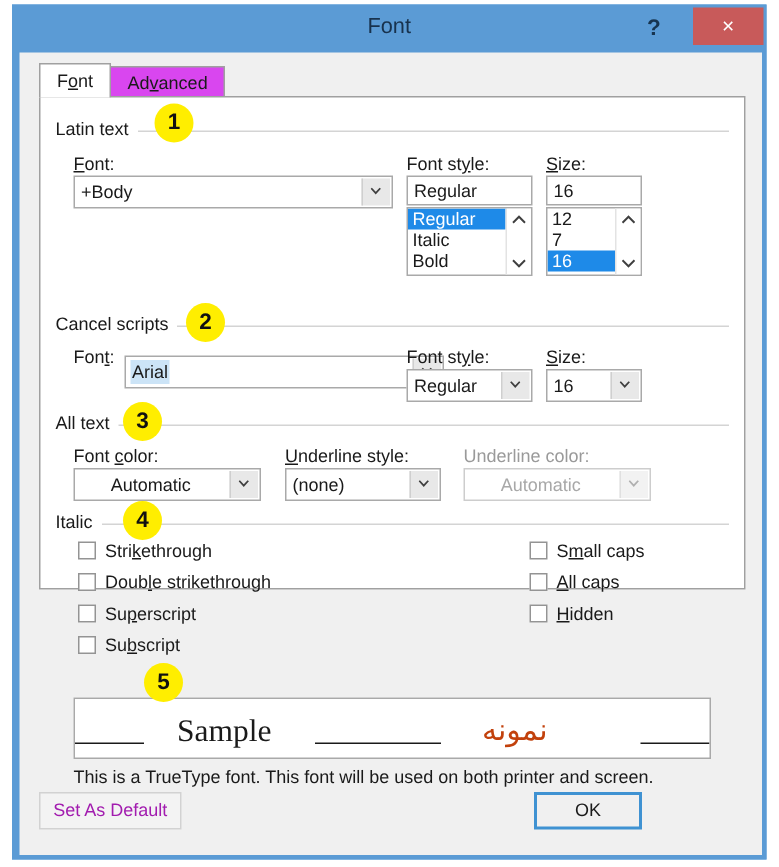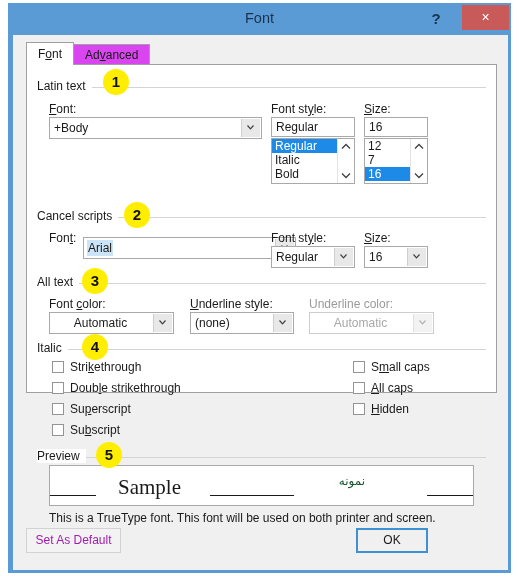--- a/index.html
+++ b/index.html
@@ -280,23 +280,23 @@
   .pv-sample {
     position: absolute;
     left: 68px; top: 9px;
     font-size: 21px;
     font-family: "Liberation Serif", serif;
     color: #1a1a1a;
   }
   .pv-arabic {
     position: absolute;
     right: 108px; top: 8px;
-    font-size: 12px;
+    font-size: 20px;
     font-family: "DejaVu Sans", sans-serif;
-    color: #14532d;
+    color: #c2410c;
     direction: rtl;
   }
   .pv-note {
     position: absolute;
     font-size: 12px;
     color: #1a1a1a;
   }
   
   .btn {
     position: absolute;
@@ -507,24 +507,20 @@
       <div class="cbrow" style="left:326px; top:295px;">
         <span class="cbbox"></span><span>S<u>m</u>all caps</span>
       </div>
       <div class="cbrow" style="left:326px; top:316px;">
         <span class="cbbox"></span><span><u>A</u>ll caps</span>
       </div>
       <div class="cbrow" style="left:326px; top:337px;">
         <span class="cbbox"></span><span><u>H</u>idden</span>
       </div>
 
-      <div class="group-head" style="top:384px;">
-        <span class="group-label">Preview</span>
-        <div class="group-rule"></div>
-      </div>
       <div class="badge" style="left:69px; top:377px;">5</div>
 
       <div class="preview-box" style="left:22px; top:400px; width:425px; height:41px;">
         <div class="pv-seg" style="left:0px; bottom:9px; width:46px;"></div>
         <div class="pv-seg" style="left:160px; bottom:9px; width:38px;"></div>
         <div class="pv-seg" style="left:198px; bottom:9px; width:46px;"></div>
         <div class="pv-seg" style="right:0px; bottom:9px; width:46px;"></div>
         <div class="pv-sample">Sample</div>
         <div class="pv-arabic">نمونه</div>
       </div>

